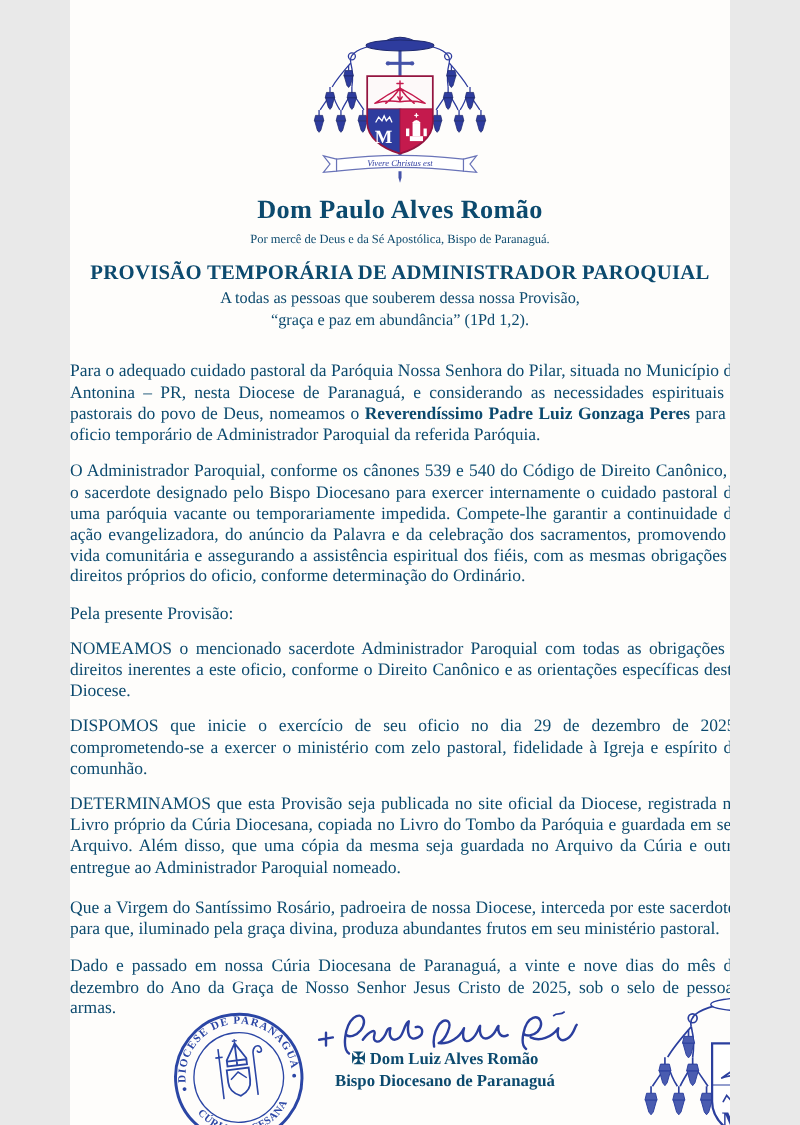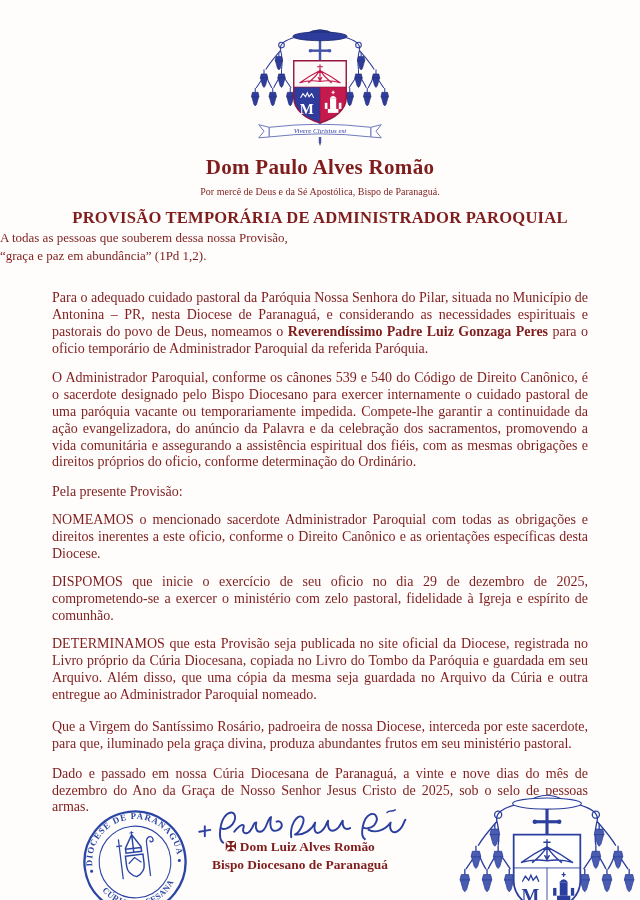--- a/index.html
+++ b/index.html
@@ -1,26 +1,26 @@
 <!DOCTYPE html>
 <html lang="pt"><head>
 <meta charset="utf-8">
 <style>
   html,body{margin:0;padding:0;background:#e9e9e9;}
   .page{
-    position:relative;width:640px;height:900px;margin:0 auto;
-    background:#fefdfb;color:#7f1d1d;overflow:hidden;
+    position:relative;width:528px;height:900px;margin:0 auto;
+    background:#fefdfb;color:#0c4a6e;overflow:hidden;
     font-family:"Liberation Serif",serif;
   }
   
   .crest-top{display:block;margin:24px auto 0;}
   .bishop-name{text-align:center;font-size:21px;font-weight:bold;margin:4px 0 0;letter-spacing:.3px;}
   .bishop-title{text-align:center;font-size:10px;margin:6px 0 0;}
   .doc-title{text-align:center;font-size:16.6px;font-weight:bold;margin:11px 0 0;letter-spacing:.2px;}
-  .sal{text-align:left;font-size:13px;margin:2px 0 0;}
+  .sal{text-align:center;font-size:13px;margin:2px 0 0;}
   
   .body-text{width:536px;margin:0 auto;font-size:14px;line-height:1.21;text-align:justify;}
   .body-text p{margin:0;}
   .mt26{margin-top:26px!important}.mt12{margin-top:12px!important}.mt13{margin-top:13px!important}
   .mt11{margin-top:11px!important}.mt15{margin-top:15px!important}
   .b{font-weight:bold;}
   
   .sig-section{position:relative;height:160px;margin-top:8px;}
   .sig-section > *{position:absolute;}
   .stamp-svg{left:81px;top:-16px;transform:rotate(-7deg);}

